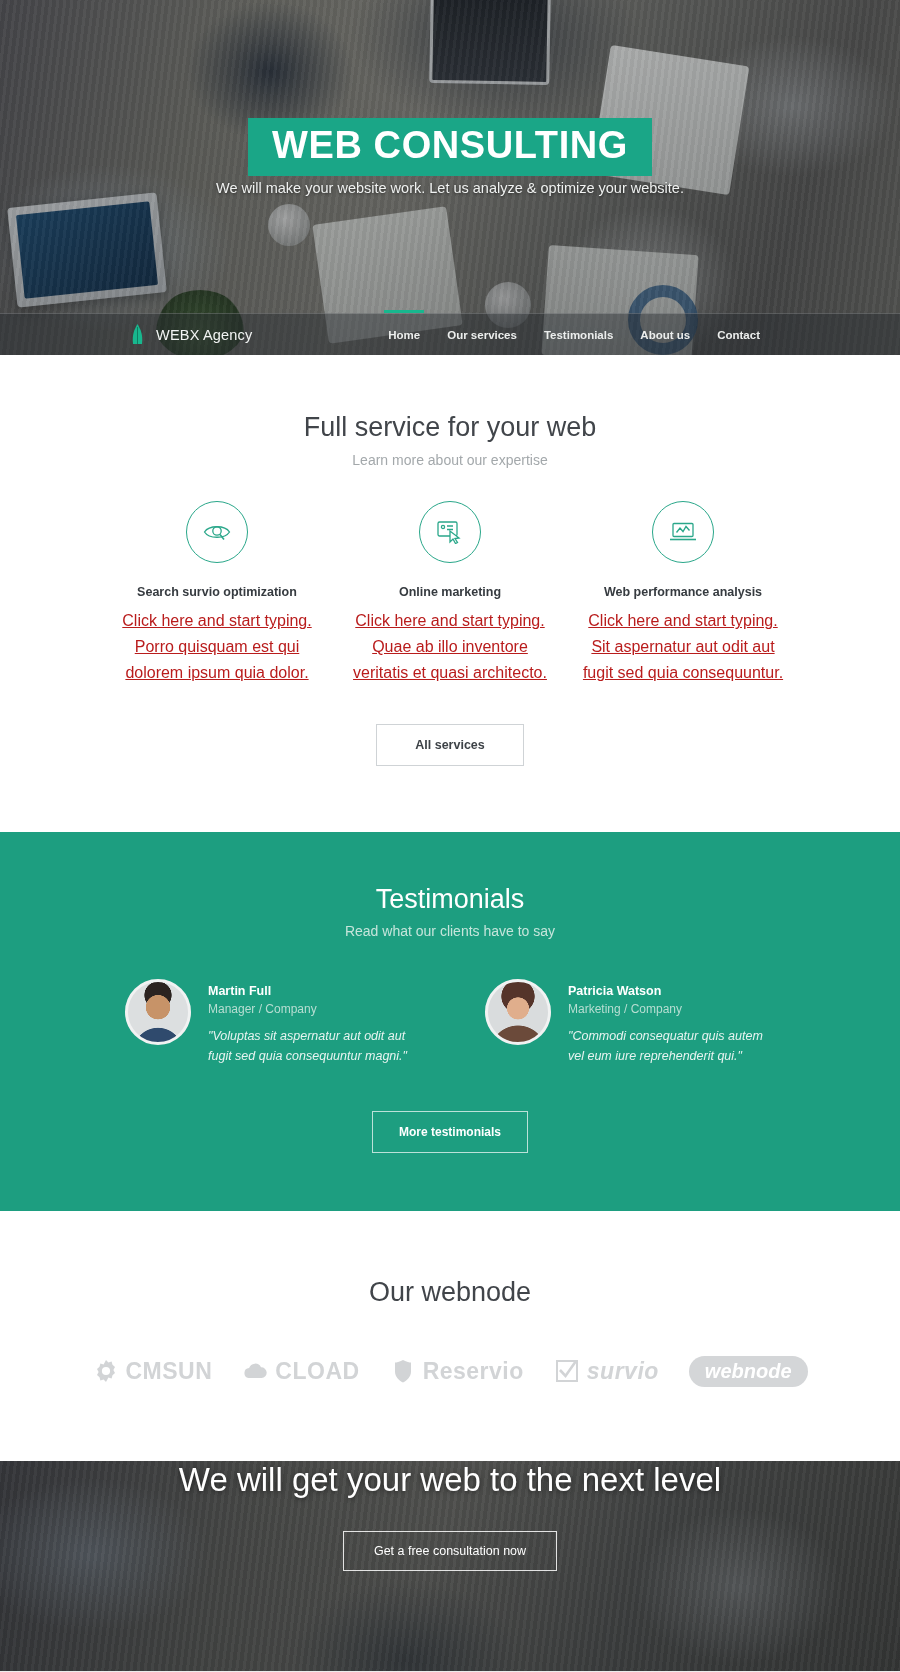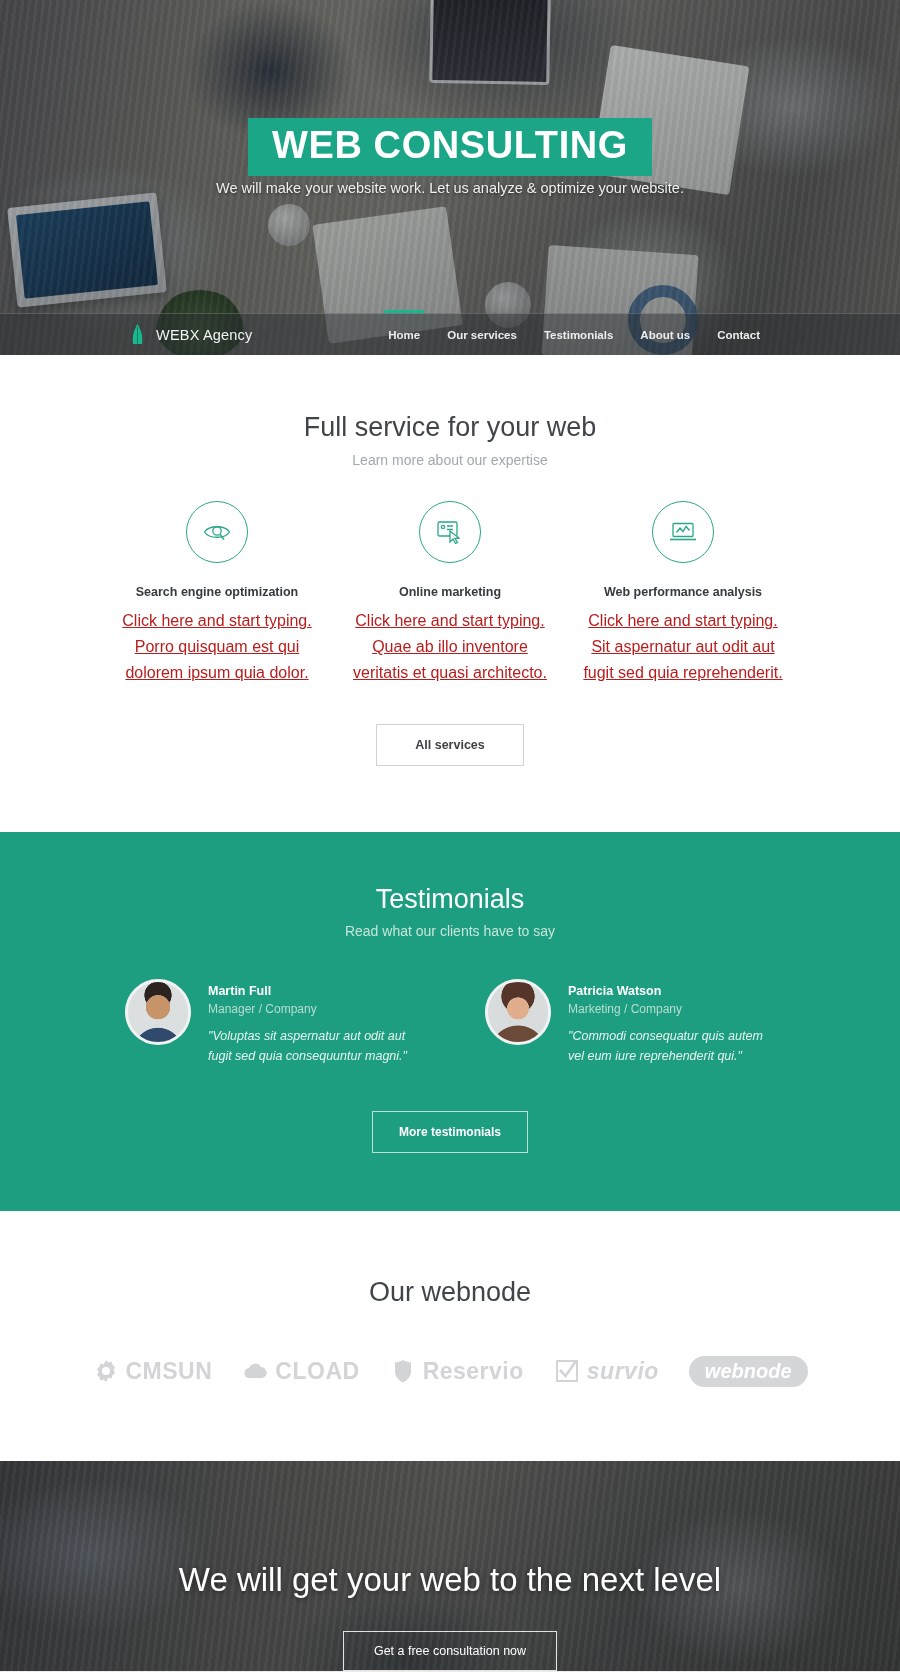--- a/index.html
+++ b/index.html
@@ -182,21 +182,21 @@
   .logo-text { font-size: 23px; letter-spacing: .5px; }
   .logo-mark { width: 26px; height: 26px; flex: 0 0 26px; }
   .logo-pill {
     color: #ffffff; background: #d4d6d8; border-radius: 16px;
     padding: 4px 16px; font-size: 20px; font-style: italic;
   }
 
   
   .cta {
     position: relative; height: 210px; overflow: hidden;
-    display: flex; flex-direction: column; align-items: center; justify-content: flex-end;
+    display: flex; flex-direction: column; align-items: center; justify-content: flex-start;
   }
   .cta-photo {
     position: absolute; inset: 0;
     background:
       radial-gradient(ellipse 170px 110px at 10% 45%, rgba(165,180,196,.5), transparent 70%),
       radial-gradient(ellipse 150px 110px at 82% 60%, rgba(205,210,214,.42), transparent 70%),
       radial-gradient(ellipse 160px 110px at 45% 95%, rgba(60,66,72,.7), transparent 72%),
       linear-gradient(110deg, #4e4d51 0%, #6f6e68 28%, #7e7c75 48%, #62625f 70%, #55544f 100%);
   }
   .cta-photo:after {
@@ -271,21 +271,21 @@
     <div class="cards">
 
       <div class="card">
         <div class="card-circle">
           <svg width="28" height="22" viewBox="0 0 28 22" fill="none" stroke="#2aa78a" stroke-width="1.3">
             <path d="M1.5 11 C6 4 22 4 26.5 11 C22 18 6 18 1.5 11 Z"></path>
             <circle cx="14" cy="10" r="4.2"></circle>
             <path d="M17 13.5 L21 18.5" stroke-width="1.6"></path>
           </svg>
         </div>
-        <div class="card-title">Search engine optimization</div>
+        <div class="card-title">Search survio optimization</div>
         <div class="card-text">Click here and start typing. Porro quisquam est qui dolorem ipsum quia dolor.</div>
       </div>
 
       <div class="card">
         <div class="card-circle">
           <svg width="26" height="24" viewBox="0 0 26 24" fill="none" stroke="#2aa78a" stroke-width="1.3">
             <rect x="1" y="2" width="19" height="14" rx="1.5"></rect>
             <circle cx="6" cy="7" r="1.6"></circle>
             <path d="M10 6 L16 6 M10 9.5 L16 9.5"></path>
             <path d="M13 11 L13 22 L16 19 L18.5 23.5 L20.5 22.5 L18 18.5 L22 18 Z" fill="#ffffff" stroke-width="1.3"></path>
@@ -297,21 +297,21 @@
 
       <div class="card">
         <div class="card-circle">
           <svg width="28" height="22" viewBox="0 0 28 22" fill="none" stroke="#2aa78a" stroke-width="1.3">
             <rect x="4" y="2.5" width="20" height="13" rx="1"></rect>
             <path d="M7.5 11.5 L11 7 L14 10.5 L17 5.5 L20.5 9.5" stroke-width="1.4"></path>
             <path d="M1 18.5 L27 18.5" stroke-width="1.6"></path>
           </svg>
         </div>
         <div class="card-title">Web performance analysis</div>
-        <div class="card-text">Click here and start typing. Sit aspernatur aut odit aut fugit sed quia reprehenderit.</div>
+        <div class="card-text">Click here and start typing. Sit aspernatur aut odit aut fugit sed quia consequuntur.</div>
       </div>
 
     </div>
 
     <button class="btn-outline">All services</button>
   </section>
 
   <section class="testimonials">
     <h2 class="t-title">Testimonials</h2>
     <p class="t-sub">Read what our clients have to say</p>

